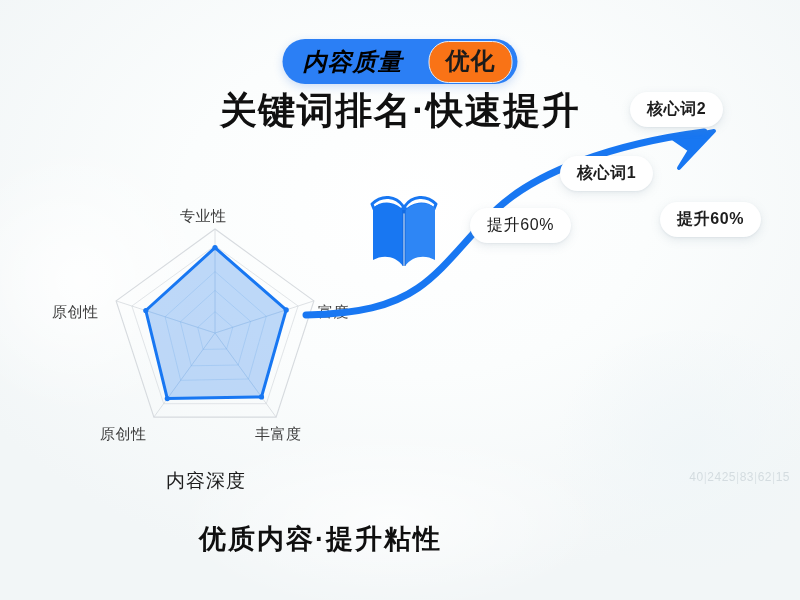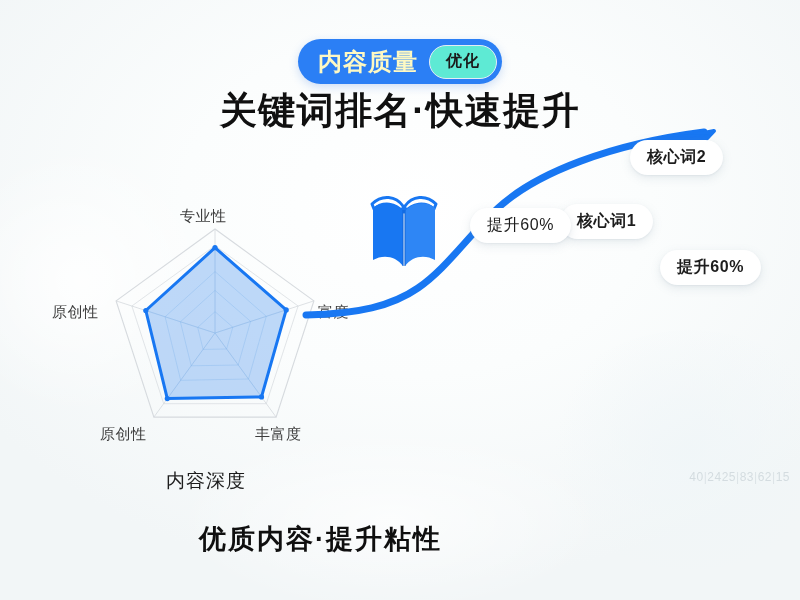--- a/index.html
+++ b/index.html
@@ -40,31 +40,32 @@
     transform: translateX(-50%);
     display: flex;
     align-items: center;
     height: 45px;
     background: #2b7ff5;
     border-radius: 24px;
     padding: 0 5px 0 20px;
     box-shadow: 0 3px 10px rgba(40,110,220,.22);
   }
   #badge .b-main {
-    color: #fef9c3;
+    color: #000000;
     font-size: 24px;
     font-weight: 700;
     letter-spacing: 1px;
     line-height: 1;
-    padding-right: 11px;
+    padding-right: 26px;
+    font-style: italic;
   }
   #badge .b-pill {
-    background: #5eead4;
+    background: #f97316;
     color: #1b1b1b;
-    font-size: 16px;
+    font-size: 24px;
     font-weight: 700;
     letter-spacing: 1px;
     line-height: 1;
     border-radius: 20px;
     padding: 7px 16px 9px;
     border: 1px solid #e4ecf6;
   }
 
   
   #title {
@@ -120,21 +121,21 @@
     background: #ffffff;
     border-radius: 20px;
     font-size: 16px;
     color: #1d1d1d;
     letter-spacing: .6px;
     padding: 9px 17px 10px;
     box-shadow: 0 3px 10px rgba(120,140,160,.17), 0 1px 2px rgba(120,140,160,.10);
     white-space: nowrap;
     line-height: 1;
   }
-  .pill.strong { font-weight: 700; margin-top: 48px; }
+  .pill.strong { font-weight: 700; }
   #pill-kw2 { left: 630px; top: 92px; }
   #pill-kw1 { left: 560px; top: 156px; text-align: right; }
   #pill-up-left { left: 470px; top: 208px; }
   #pill-up-right { left: 660px; top: 202px; }
   #pill-dwell { left: 478px; top: 297px; }
 
   
   #depth-label {
     position: absolute;
     left: 166px;

